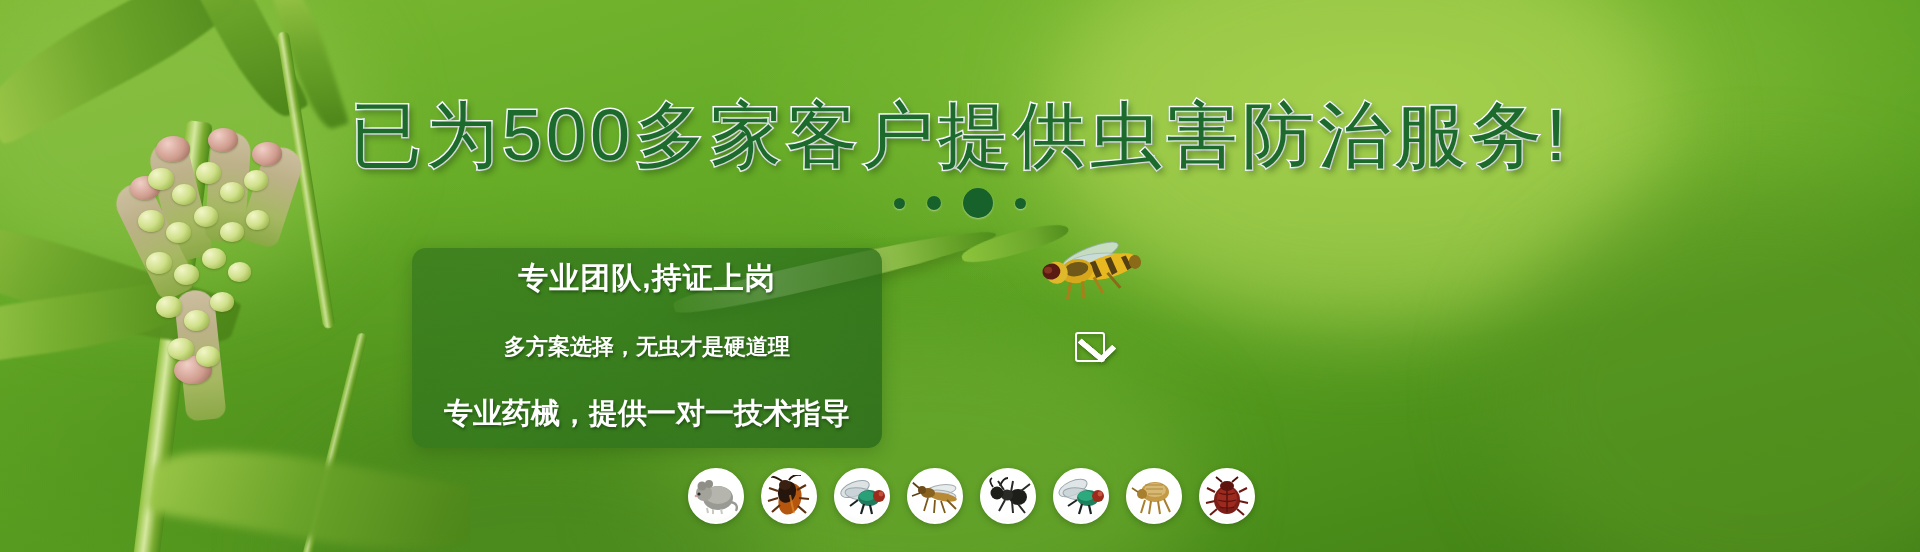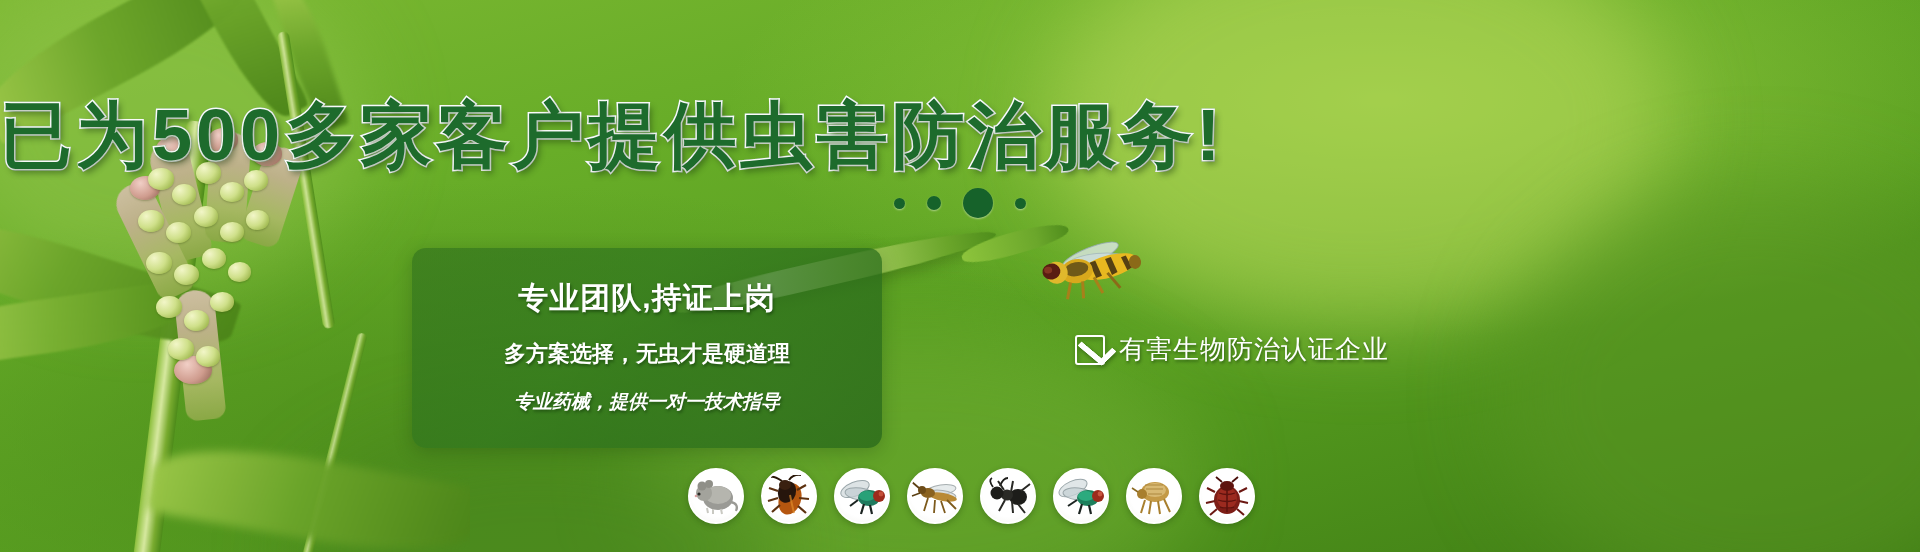--- a/index.html
+++ b/index.html
@@ -78,22 +78,22 @@
     border-radius:50% 60% 45% 50%;
     transform:rotate(-16deg); filter:blur(.6px);
   }
 
   
   .hoverfly { position:absolute; left:1035px; top:242px; width:120px; height:58px; transform:rotate(-10deg); }
 
   
   .headline {
     position:absolute; left:0; top:88px; width:1920px;
-    text-align:left;
-    font-size:72px; font-weight:bold; letter-spacing:4px;
+    text-align:center;
+    font-size:72px; font-weight:normal; letter-spacing:4px;
     color:#1d6b2c;
     -webkit-text-stroke:3px #ffffff;
     paint-order:stroke fill;
     text-shadow:
       0 0 2px rgba(255,255,255,.95),
       3px 4px 6px rgba(20,50,10,.45);
     white-space:nowrap;
   }
   .headline .inner {
     background:linear-gradient(180deg,#2f8c3c 0%, #1f6e2b 45%, #0f4d1d 100%);
@@ -111,31 +111,31 @@
   .dot.m { width:14px; height:14px; }
   .dot.l { width:30px; height:30px; }
 
   
   .panel {
     position:absolute; left:412px; top:248px;
     width:470px; height:200px;
     border-radius:14px;
     background:linear-gradient(135deg, rgba(46,110,28,.62) 0%, rgba(48,118,30,.72) 40%, rgba(40,104,26,.8) 100%);
     box-shadow:0 4px 18px rgba(20,50,10,.25);
-    display:flex; flex-direction:column; justify-content:center;
+    display:flex; flex-direction:column; justify-content:space-between;
     gap:20px; padding:10px 0 14px 0;
   }
   .panel-line {
     color:#ffffff; font-weight:bold; text-align:center;
     text-shadow:1px 2px 3px rgba(10,40,5,.5);
     white-space:nowrap;
   }
   .panel-line.l1 { font-size:30px; letter-spacing:1px; }
   .panel-line.l2 { font-size:22px; letter-spacing:0px; }
-  .panel-line.l3 { font-size:19px; letter-spacing:0px;font-style:italic; }
+  .panel-line.l3 { font-size:29px; letter-spacing:0px; }
 
   
   .features {
     position:absolute; left:1075px; top:332px;
     display:flex; flex-direction:column; gap:28px;
   }
   .feature { display:flex; align-items:center; gap:14px; }
   .check-box {
     width:30px; height:30px; flex:0 0 30px;
     border:2px solid #ffffff; border-radius:3px;
@@ -265,21 +265,20 @@
 
   <div class="panel">
     <div class="panel-line l1">专业团队,持证上岗</div>
     <div class="panel-line l2">多方案选择，无虫才是硬道理</div>
     <div class="panel-line l3">专业药械，提供一对一技术指导</div>
   </div>
 
   <div class="features">
     <div class="feature">
       <span class="check-box"></span>
-      <span class="feature-text">有害生物防治认证企业</span>
     </div>
   </div>
 
   <div class="pests">
 
     <div class="pest">
       <svg width="46" height="40" viewBox="0 0 46 40">
         <ellipse cx="25" cy="22" rx="15" ry="12" fill="#9a9a95"></ellipse>
         <ellipse cx="25" cy="19" rx="13" ry="9" fill="#b5b5ae"></ellipse>
         <circle cx="11" cy="17" r="8" fill="#a3a39c"></circle>

